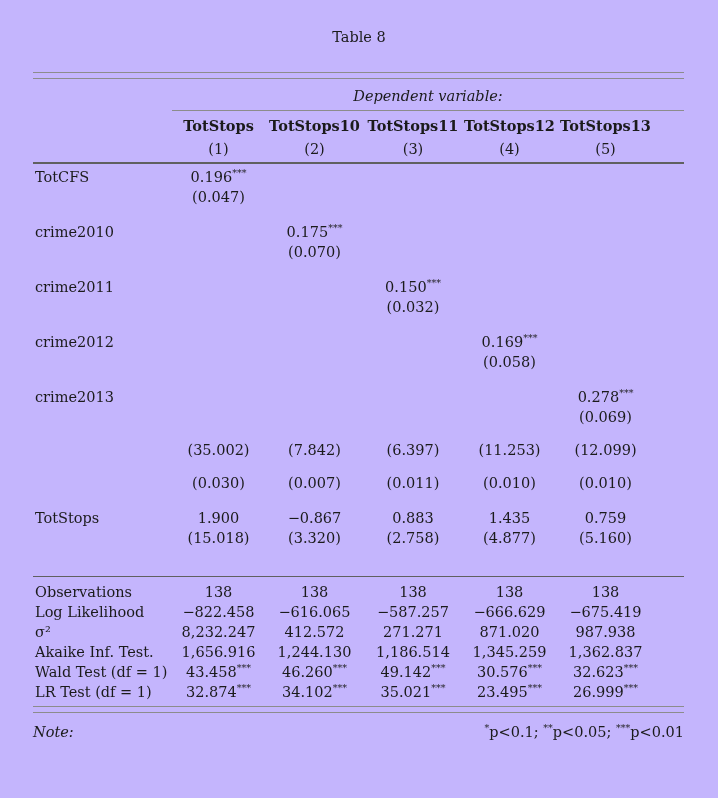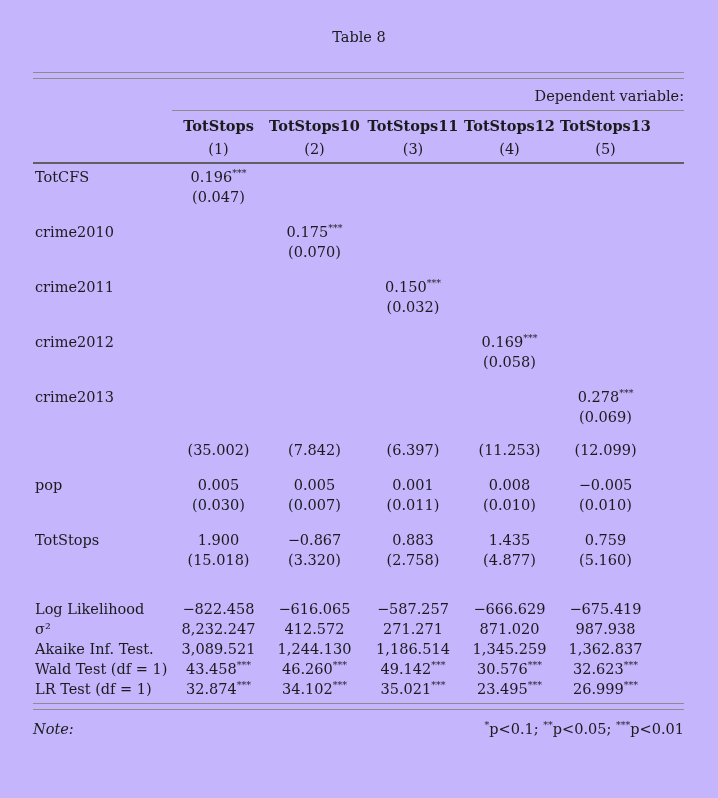--- a/index.html
+++ b/index.html
@@ -41,23 +41,23 @@
     padding: 0;
     text-align: center;
     vertical-align: bottom;
     white-space: nowrap;
     line-height: 18px;
   }
   td:last-child:not(.depvar) { padding-right: 30px; }
   td.lbl { text-align: left; padding-left: 2px; }
   .r-depvar td { height: 26px; }
   td.depvar {
+    font-style: italic;
     border-bottom: 1.5px solid #8c8c8c;
     padding-bottom: 5px;
-    text-align: right;
   }
   .r-colnames td { height: 24px; padding-bottom: 1px; font-weight: bold; }
   .r-colnums td { height: 22px; border-bottom: 2px solid #606060; padding-bottom: 4px; }
   .r-coef td { height: 22px; margin-left: 16px; }
   .r-se td { height: 20px; }
   tr.r-spacer td { height: 13px; }
   tr.r-prestat td { height: 29px; }
   .r-stat td { height: 20px; }
   .r-statfirst td { height: 21px; border-top: 1.5px solid #606060; padding-top: 3px; }
   sup { font-size: 9.5px; line-height: 0; }
@@ -211,28 +211,20 @@
             <td class="lbl"></td>
             <td class="val">(35.002)</td>
             <td class="val">(7.842)</td>
             <td class="val">(6.397)</td>
             <td class="val">(11.253)</td>
             <td class="val">(12.099)</td>
           </tr>
           <tr class="r-spacer">
             <td colspan="6"></td>
           </tr>
-          <tr class="r-coef">
-            <td class="lbl">pop</td>
-            <td class="val supstars">0.005</td>
-            <td class="val supstars">0.005</td>
-            <td class="val supstars">0.001</td>
-            <td class="val supstars">0.008</td>
-            <td class="val supstars">−0.005</td>
-          </tr>
           <tr class="r-se">
             <td class="lbl"></td>
             <td class="val">(0.030)</td>
             <td class="val">(0.007)</td>
             <td class="val">(0.011)</td>
             <td class="val">(0.010)</td>
             <td class="val">(0.010)</td>
           </tr>
           <tr class="r-spacer">
             <td colspan="6"></td>
@@ -249,39 +241,47 @@
             <td class="lbl"></td>
             <td class="val">(15.018)</td>
             <td class="val">(3.320)</td>
             <td class="val">(2.758)</td>
             <td class="val">(4.877)</td>
             <td class="val">(5.160)</td>
           </tr>
           <tr class="r-spacer r-prestat">
             <td colspan="6"></td>
           </tr>
+          <tr class="r-stat r-statfirst">
+            <td class="lbl">Observations</td>
+            <td class="val supstars">138</td>
+            <td class="val supstars">138</td>
+            <td class="val supstars">138</td>
+            <td class="val supstars">138</td>
+            <td class="val supstars">138</td>
+          </tr>
           <tr class="r-stat">
             <td class="lbl">Log Likelihood</td>
             <td class="val supstars">−822.458</td>
             <td class="val supstars">−616.065</td>
             <td class="val supstars">−587.257</td>
             <td class="val supstars">−666.629</td>
             <td class="val supstars">−675.419</td>
           </tr>
           <tr class="r-stat">
             <td class="lbl">σ²</td>
             <td class="val supstars">8,232.247</td>
             <td class="val supstars">412.572</td>
             <td class="val supstars">271.271</td>
             <td class="val supstars">871.020</td>
             <td class="val supstars">987.938</td>
           </tr>
           <tr class="r-stat">
             <td class="lbl">Akaike Inf. Test.</td>
-            <td class="val supstars">3,089.521</td>
+            <td class="val supstars">1,656.916</td>
             <td class="val supstars">1,244.130</td>
             <td class="val supstars">1,186.514</td>
             <td class="val supstars">1,345.259</td>
             <td class="val supstars">1,362.837</td>
           </tr>
           <tr class="r-stat">
             <td class="lbl">Wald Test (df = 1)</td>
             <td class="val supstars">43.458<sup>***</sup></td>
             <td class="val supstars">46.260<sup>***</sup></td>
             <td class="val supstars">49.142<sup>***</sup></td>

